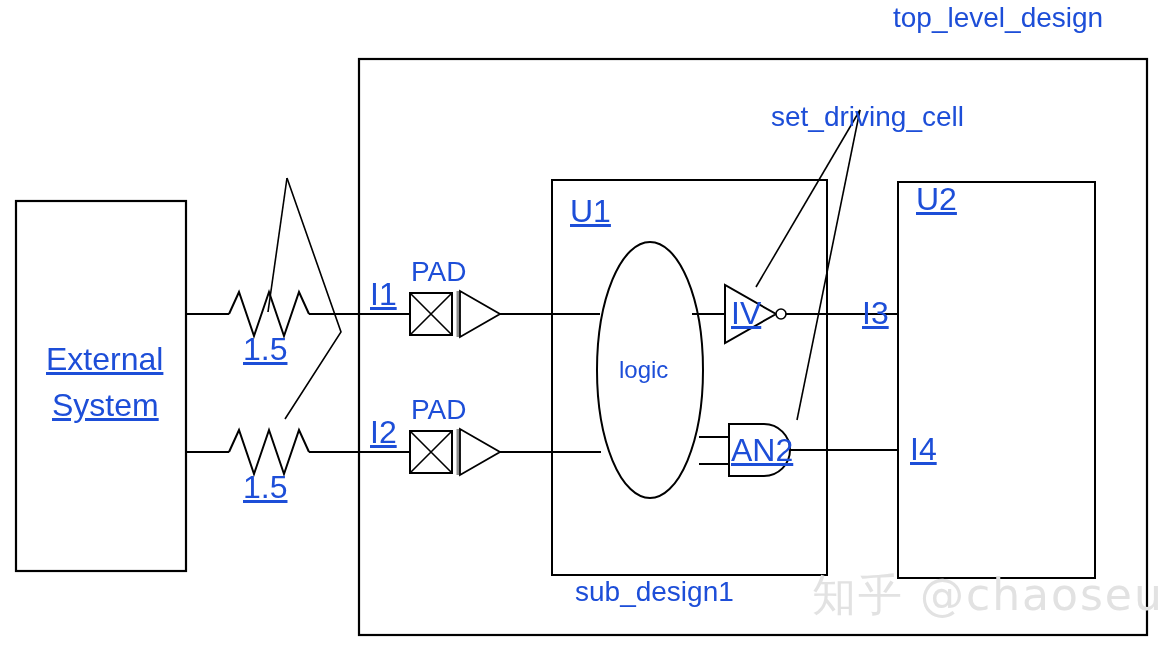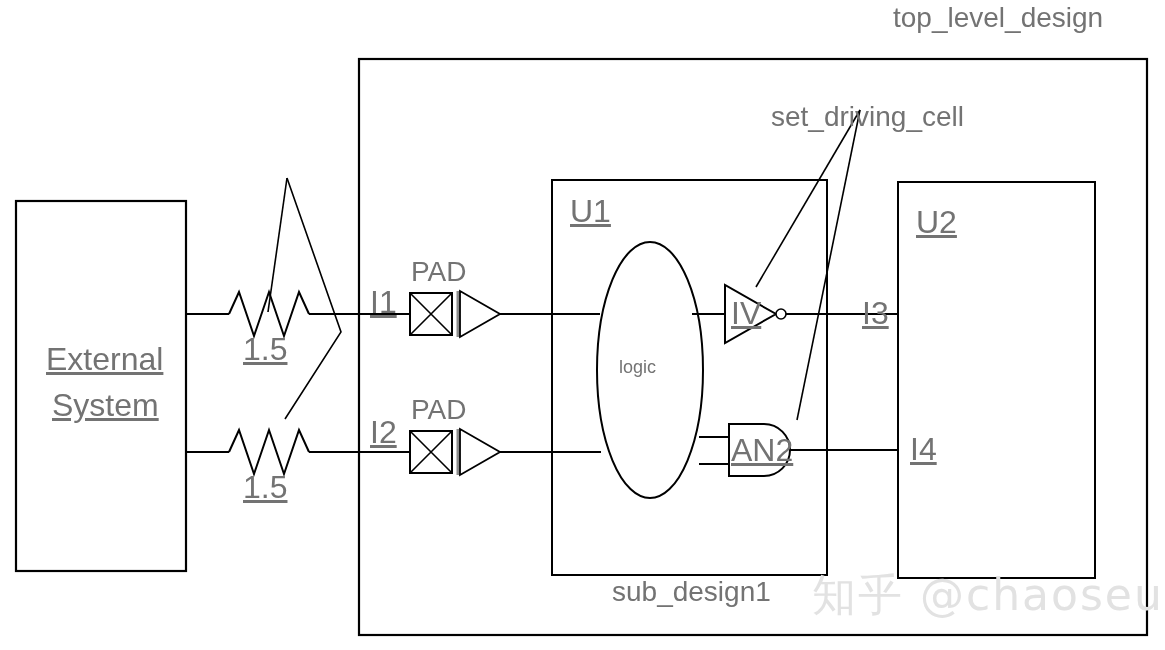--- a/index.html
+++ b/index.html
@@ -4,24 +4,24 @@
 <style>
   html,body{margin:0;padding:0;background:#ffffff;}
   #root{
     position:relative;
     width:1165px;height:650px;
     background:#ffffff;
     font-family:"Liberation Sans", sans-serif;
     overflow:hidden;
   }
   svg.canvas{position:absolute;left:0;top:0;width:1165px;height:650px;}
-  .lbl{position:absolute;color:#737373;white-space:nowrap;line-height:1;}
+  .lbl{position:absolute;color:#1d4ed8;white-space:nowrap;line-height:1;}
   .t-28{font-size:28px;}
   .t-26{font-size:32px;text-decoration:underline;}
-  .t-25{font-size:18px;}
+  .t-25{font-size:24px;}
   .wm{
     position:absolute;
     color:#e2e2e2;
     font-size:44px;
     letter-spacing:2px;
     white-space:nowrap;
     font-family:"DejaVu Sans", sans-serif;
     pointer-events:none;
   }
 </style>
@@ -93,31 +93,31 @@
 
 
   <div class="lbl t-28" style="left:771px;top:74px;margin-top:29px;">set_driving_cell</div>
 
   <div class="lbl t-26" style="left:46px;top:343px;">External</div>
   <div class="lbl t-26" style="left:52px;top:389px;">System</div>
 
   <div class="lbl t-26" style="left:243px;top:333px;">1.5</div>
   <div class="lbl t-26" style="left:243px;top:471px;">1.5</div>
 
-  <div class="lbl t-26" style="left:370px;top:286px;">I1</div>
+  <div class="lbl t-26" style="left:370px;top:278px;">I1</div>
   <div class="lbl t-26" style="left:370px;top:416px;text-align:center;">I2</div>
   <div class="lbl t-26" style="left:862px;top:297px;">I3</div>
   <div class="lbl t-26" style="left:910px;top:433px;">I4</div>
 
   <div class="lbl t-28" style="left:411px;top:258px;">PAD</div>
   <div class="lbl t-28" style="left:411px;top:396px;">PAD</div>
 
   <div class="lbl t-26" style="left:570px;top:195px;">U1</div>
-  <div class="lbl t-26" style="left:916px;top:206px;">U2</div>
+  <div class="lbl t-26" style="left:916px;top:183px;">U2</div>
 
   <div class="lbl t-25" style="left:619px;top:358px;">logic</div>
 
   <div class="lbl t-26" style="left:731px;top:297px;">IV</div>
   <div class="lbl t-26" style="left:731px;top:434px;">AN2</div>
 
-  <div class="lbl t-28" style="left:612px;top:578px;">sub_design1</div>
+  <div class="lbl t-28" style="left:575px;top:578px;">sub_design1</div>
 
 </div>
 
 </body></html>

